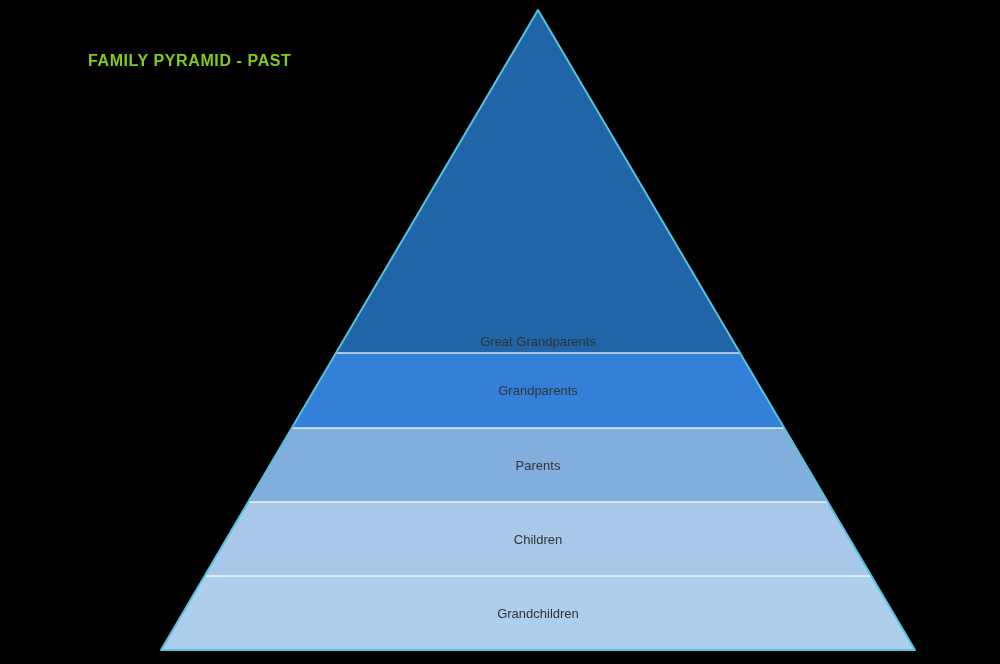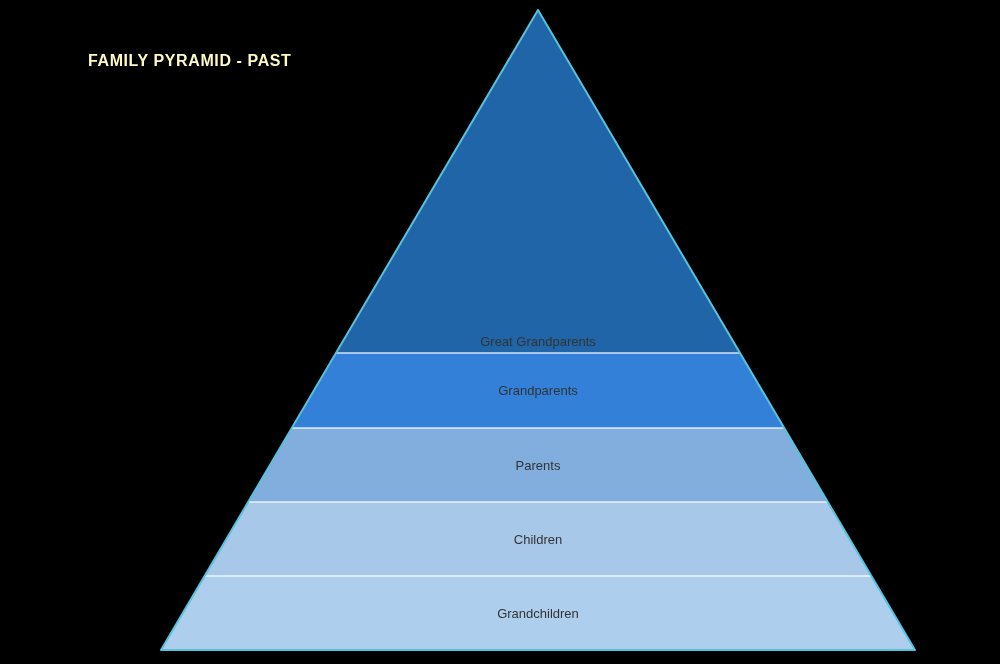--- a/index.html
+++ b/index.html
@@ -39,21 +39,21 @@
   svg.pyramid text {
     font-family: "Liberation Sans", sans-serif;
     font-size: 13px;
     text-anchor: middle;
   }
 </style>
 </head>
 <body>
 
 <div class="stage">
-  <div class="chart-title" style="color: #fef9c3;">FAMILY PYRAMID - PAST</div>
+  <div class="chart-title" style="color: #84cc16;">FAMILY PYRAMID - PAST</div>
 
   <svg class="pyramid" viewBox="0 0 1000 664" xmlns="http://www.w3.org/2000/svg">
     <g id="bands">
         <polygon points="538,10 538,10 740.0484375,353 335.9515625,353" fill="#2065A8"></polygon>
         <polygon points="335.9515625,353 740.0484375,353 784.228125,428 291.771875,428" fill="#3380D8"></polygon>
         <polygon points="291.771875,428 784.228125,428 827.81875,502 248.18124999999998,502" fill="#82AEDE"></polygon>
         <polygon points="248.18124999999998,502 827.81875,502 871.409375,576 204.590625,576" fill="#A8C8EA"></polygon>
         <polygon points="204.590625,576 871.409375,576 915,650 161,650" fill="#AECEEE"></polygon>
       </g>
     <g id="separators">

